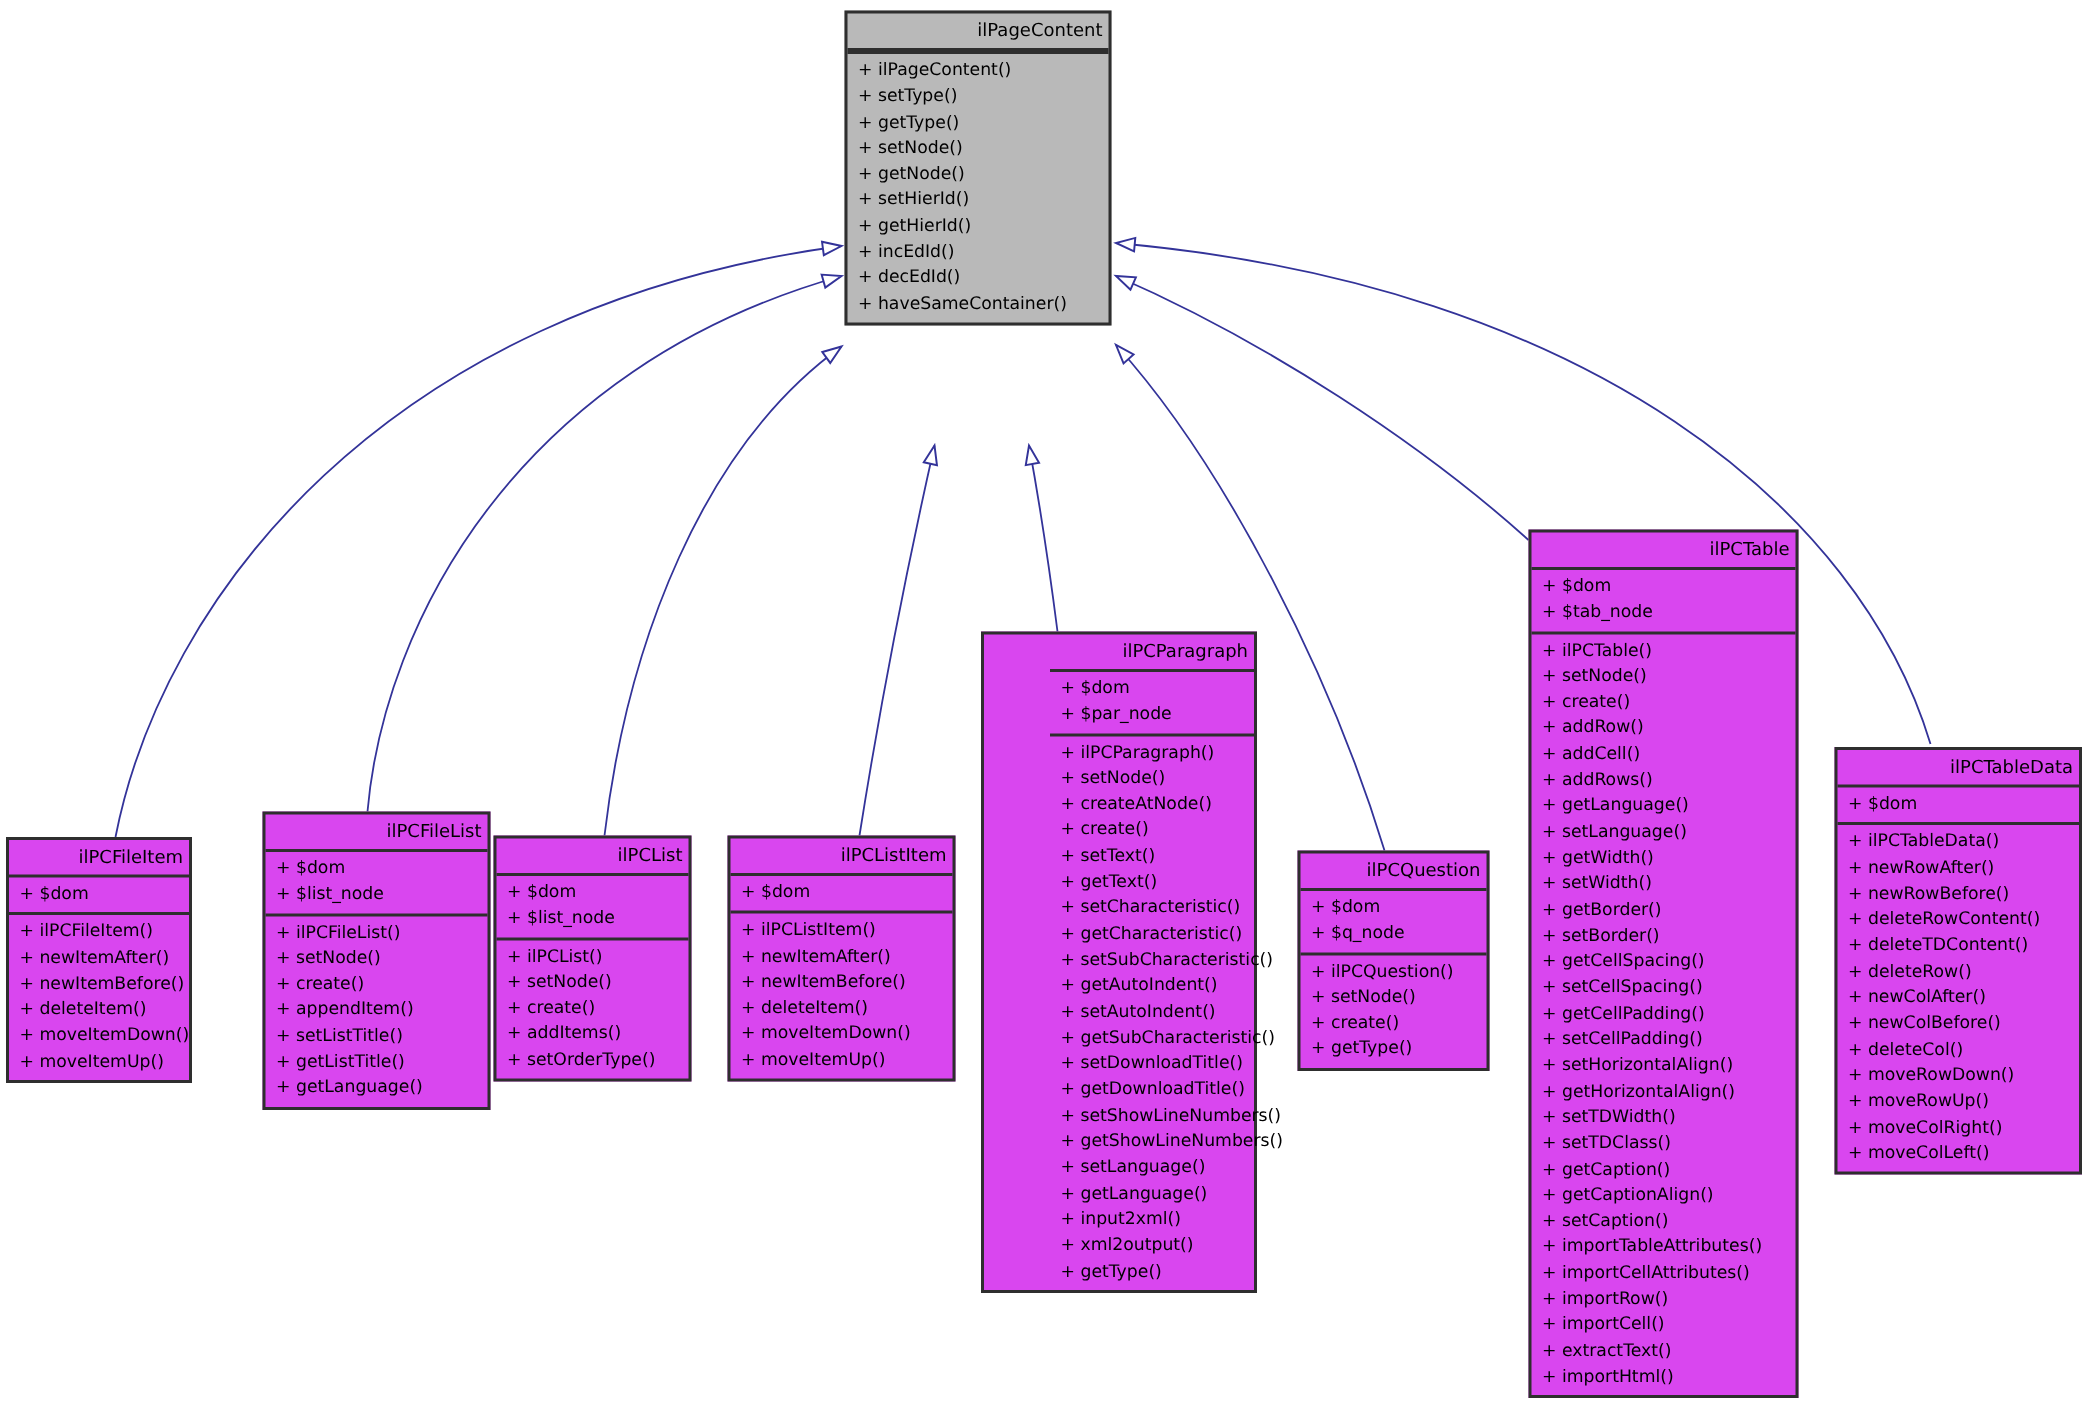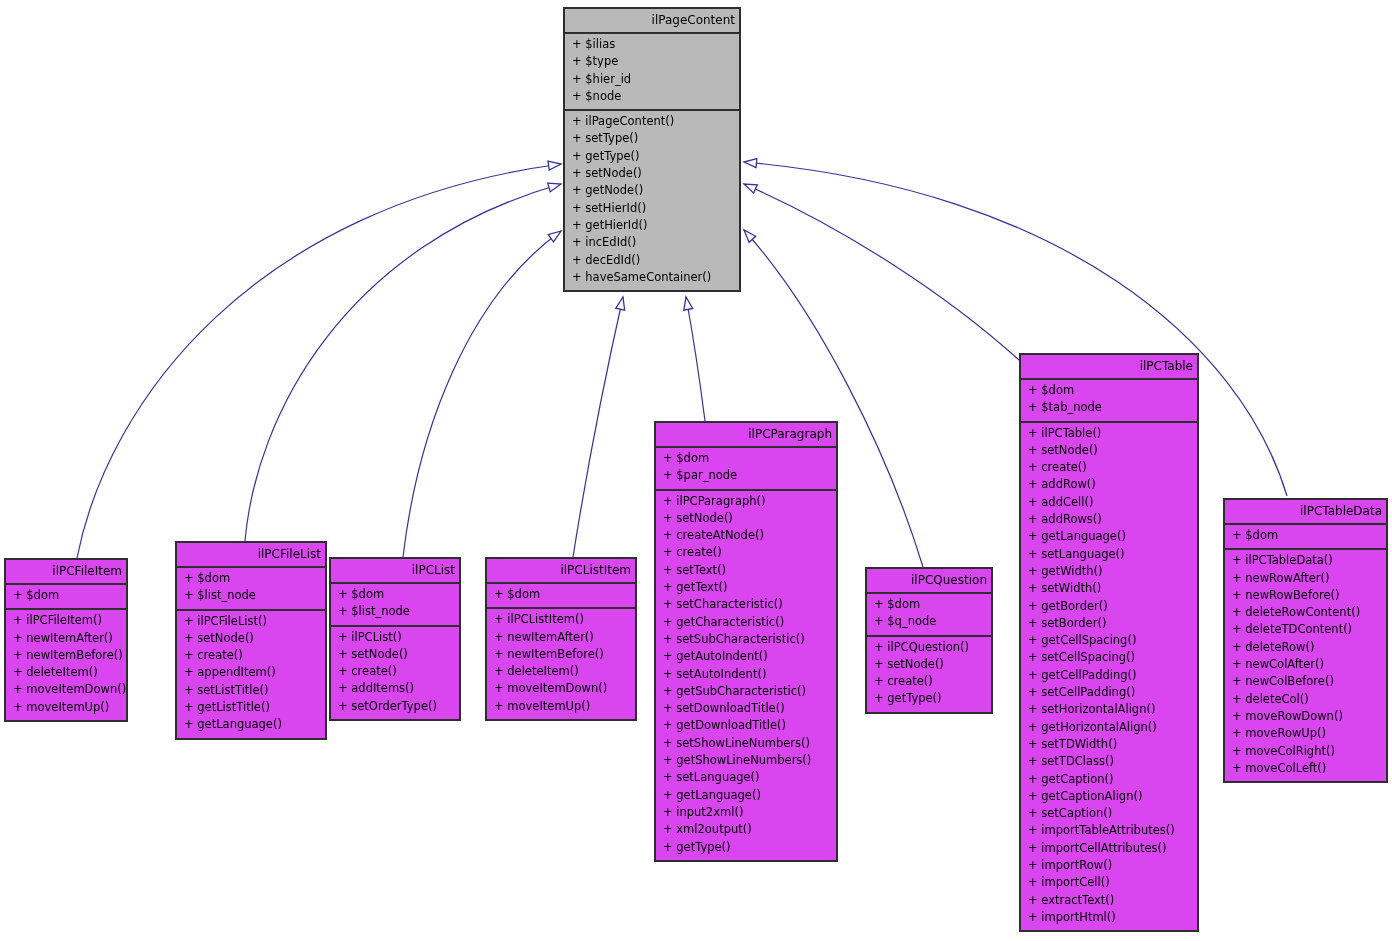--- a/index.html
+++ b/index.html
@@ -59,26 +59,20 @@
         <path d="M 573 557 C 588 462, 607 368, 623 297" fill="none" stroke="#333399" stroke-width="1.2" marker-end="url(#hollow-arrow)"></path>
         <path d="M 705 421 C 700 382, 693 335, 686 297" fill="none" stroke="#333399" stroke-width="1.2" marker-end="url(#hollow-arrow)"></path>
         <path d="M 923 567 C 888 452, 818 312, 744 230" fill="none" stroke="#333399" stroke-width="1.2" marker-end="url(#hollow-arrow)"></path>
         <path d="M 1019 360 C 948 296, 845 228, 744 184" fill="none" stroke="#333399" stroke-width="1.2" marker-end="url(#hollow-arrow)"></path>
         <path d="M 1287 496 C 1240 340, 1060 190, 744 162" fill="none" stroke="#333399" stroke-width="1.2" marker-end="url(#hollow-arrow)"></path>
       </g>
   </svg>
   <div id="class-layer">
       <div class="uml highlight" style="left: 563px; top: 7px; width: 178px;">
         <div class="title">ilPageContent</div>
-        <div class="attrs">
-          <div class="row">+ $ilias</div>
-          <div class="row">+ $type</div>
-          <div class="row">+ $hier_id</div>
-          <div class="row">+ $node</div>
-        </div>
         <div class="methods">
           <div class="row">+ ilPageContent()</div>
           <div class="row">+ setType()</div>
           <div class="row">+ getType()</div>
           <div class="row">+ setNode()</div>
           <div class="row">+ getNode()</div>
           <div class="row">+ setHierId()</div>
           <div class="row">+ getHierId()</div>
           <div class="row">+ incEdId()</div>
           <div class="row">+ decEdId()</div>
@@ -136,21 +130,21 @@
         </div>
         <div class="methods">
           <div class="row">+ ilPCListItem()</div>
           <div class="row">+ newItemAfter()</div>
           <div class="row">+ newItemBefore()</div>
           <div class="row">+ deleteItem()</div>
           <div class="row">+ moveItemDown()</div>
           <div class="row">+ moveItemUp()</div>
         </div>
       </div>
-      <div class="uml" style="left: 654px; top: 421px; width: 184px;">
+      <div class="uml" style="left: 654px; top: 421px; width: 184px; padding-left: 44px;">
         <div class="title">ilPCParagraph</div>
         <div class="attrs">
           <div class="row">+ $dom</div>
           <div class="row">+ $par_node</div>
         </div>
         <div class="methods">
           <div class="row">+ ilPCParagraph()</div>
           <div class="row">+ setNode()</div>
           <div class="row">+ createAtNode()</div>
           <div class="row">+ create()</div>

